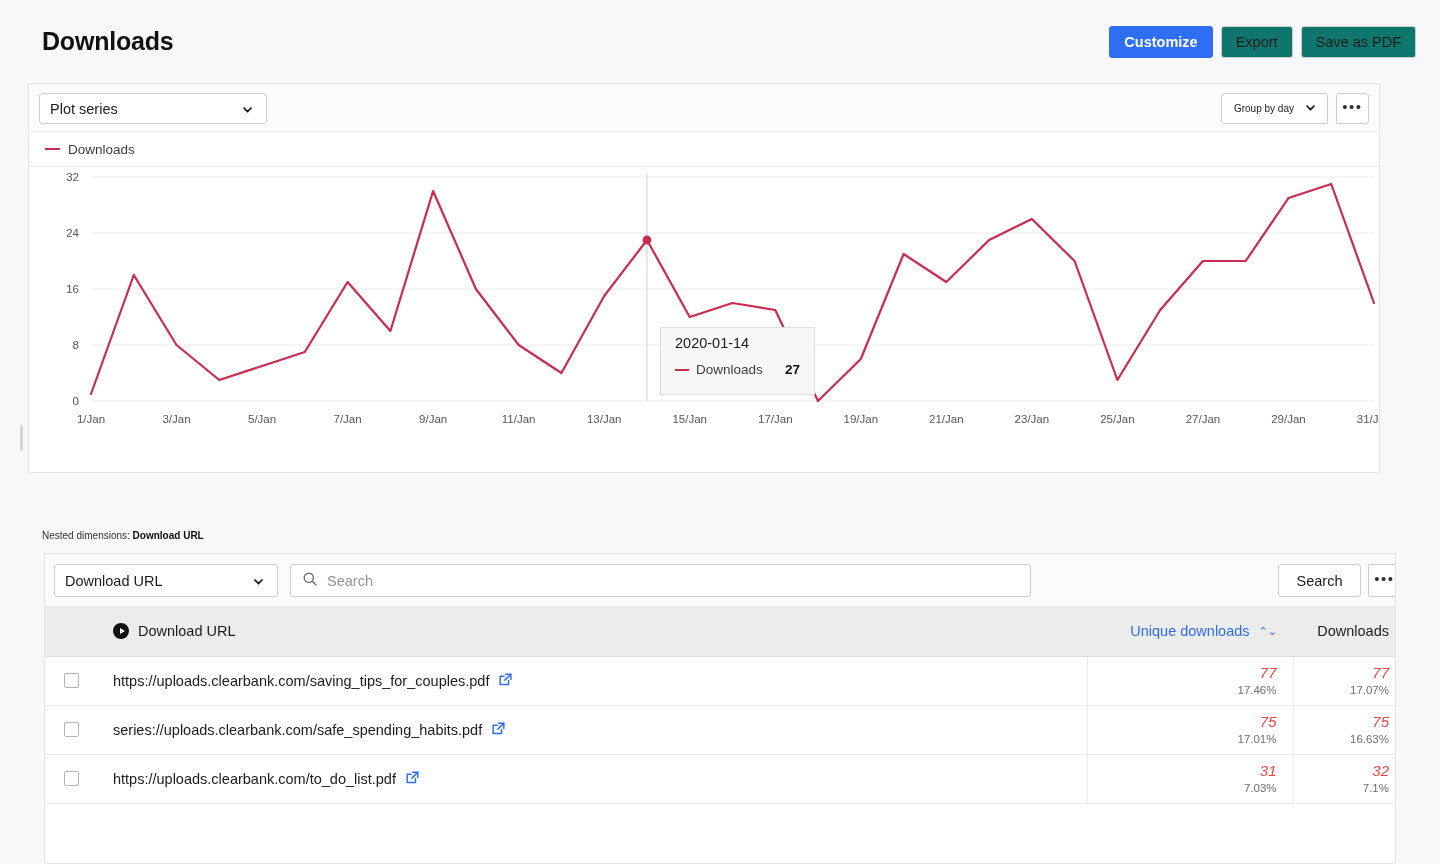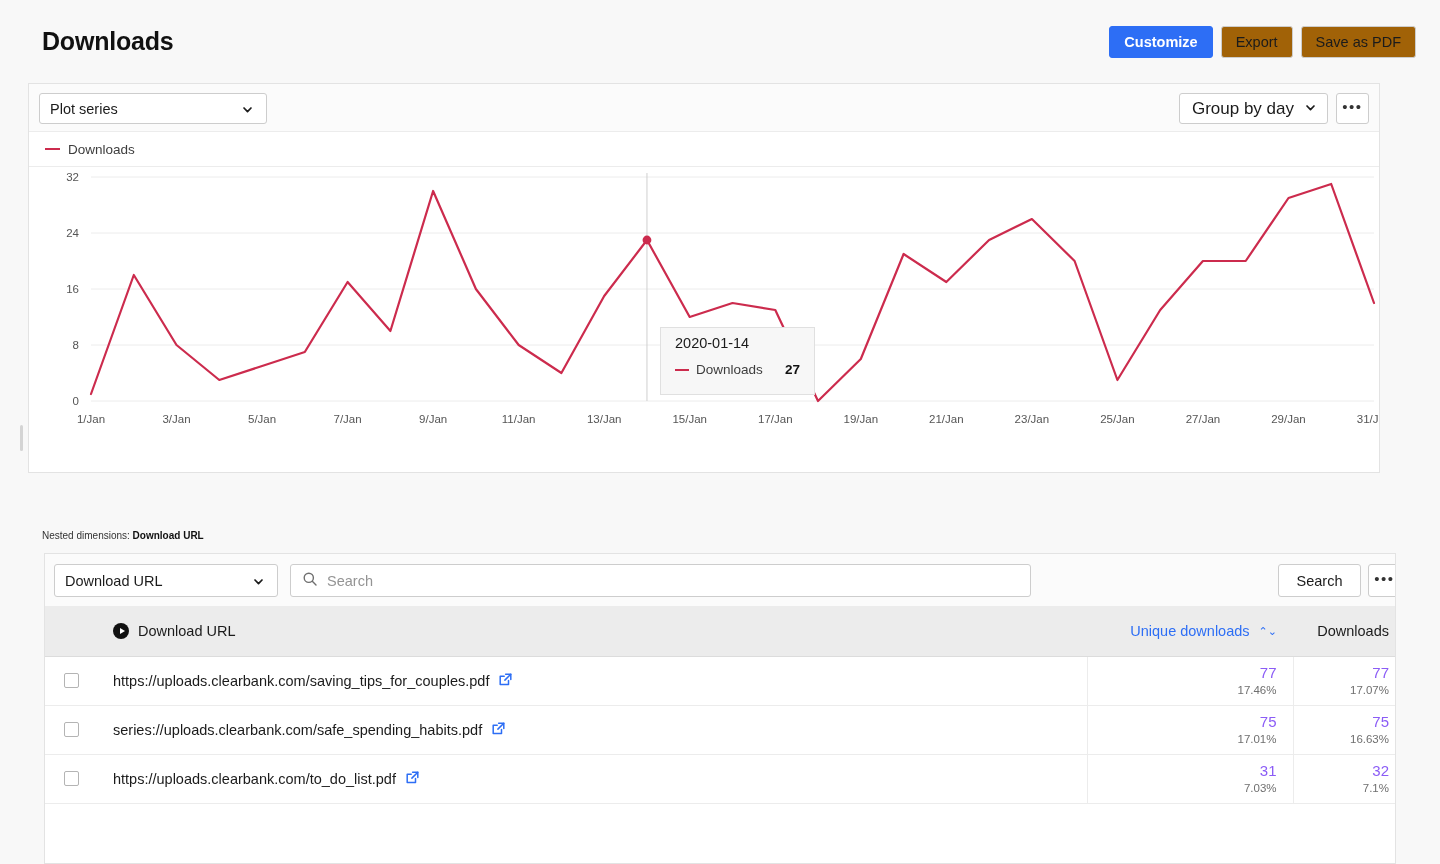--- a/index.html
+++ b/index.html
@@ -25,21 +25,21 @@
   .page-title {
     position: absolute; left: 42px; top: 27px;
     font-size: 25px; font-weight: bold; letter-spacing: -0.2px; color: #111;
   }
   .header-actions {
     position: absolute; right: 24px; top: 26px;
     display: flex; gap: 8px; align-items: center;
   }
   .btn {
     height: 32px; padding: 0 14px;
-    border: 1px solid #cdcdcd; background: #a16207; border-radius: 3px;
+    border: 1px solid #cdcdcd; background: #0f766e; border-radius: 3px;
     font-size: 14.5px; color: #1b1b1b;
     display: flex; align-items: center; justify-content: center;
     font-family: "Liberation Sans", sans-serif; cursor: pointer;
     white-space: nowrap;
   }
   .btn.primary {
     background: #2d6ef5; border-color: #2d6ef5; color: #fff; font-weight: bold;
   }
 
   
@@ -57,21 +57,21 @@
     display: flex; align-items: center; padding: 0 10px;
     font-size: 14.5px; cursor: pointer;
   }
   .select-box .caret { position: absolute; right: 12px; top: 9px; }
   .toolbar-right {
     position: absolute; right: 10px; top: 9px; display: flex; gap: 8px;
   }
   .group-btn {
     height: 31px; padding: 0 10px 0 12px; border: 1px solid #cdcdcd;
     background: #fff; border-radius: 3px; display: flex; align-items: center;
-    gap: 10px; font-size: 17px; cursor: pointer;
+    gap: 10px; font-size: 10px; cursor: pointer;
   }
   .dots-btn {
     width: 33px; height: 31px; border: 1px solid #cdcdcd; background: #fff;
     border-radius: 3px; display: flex; align-items: center; justify-content: center;
     cursor: pointer; font-size: 15px; letter-spacing: 1.5px; color: #333;
     padding-bottom: 5px;
   }
   .legend-row {
     height: 35px; border-bottom: 1px solid #ececec;
     display: flex; align-items: center; padding-left: 16px; gap: 8px;
@@ -169,21 +169,21 @@
   }
   .sort-caret { color: #2d6ef5; font-size: 11px; line-height: 1; }
 
   tbody td {
     height: 49px; border-bottom: 1px solid #ececec; padding: 0 16px;
     font-size: 14.5px; vertical-align: middle;
   }
   tr.total-row td { background: #fafafa; height: 53px; }
   tr.total-row td.num { font-size: 18px; font-weight: bold; text-align: right; }
   td.num { text-align: right; }
-  .cell-num { font-size: 15px; color: #8b5cf6; line-height: 1.05; }
+  .cell-num { font-size: 15px; color: #ef4444; line-height: 1.05; font-style: italic; }
   .cell-pct { font-size: 11.5px; color: #6f6f6f; margin-top: 3px; }
   td.bordered-l { border-left: 1px solid #ececec; }
   .checkbox {
     width: 15px; height: 15px; border: 1px solid #b4b4b4; border-radius: 2px;
     background: #fff; display: block; margin: 0 auto; cursor: pointer;
   }
   .url-cell { display: flex; align-items: center; gap: 9px; }
   .url-text { font-size: 14.5px; color: #1b1b1b; }
   .ext-link { flex: none; cursor: pointer; }
 </style>

